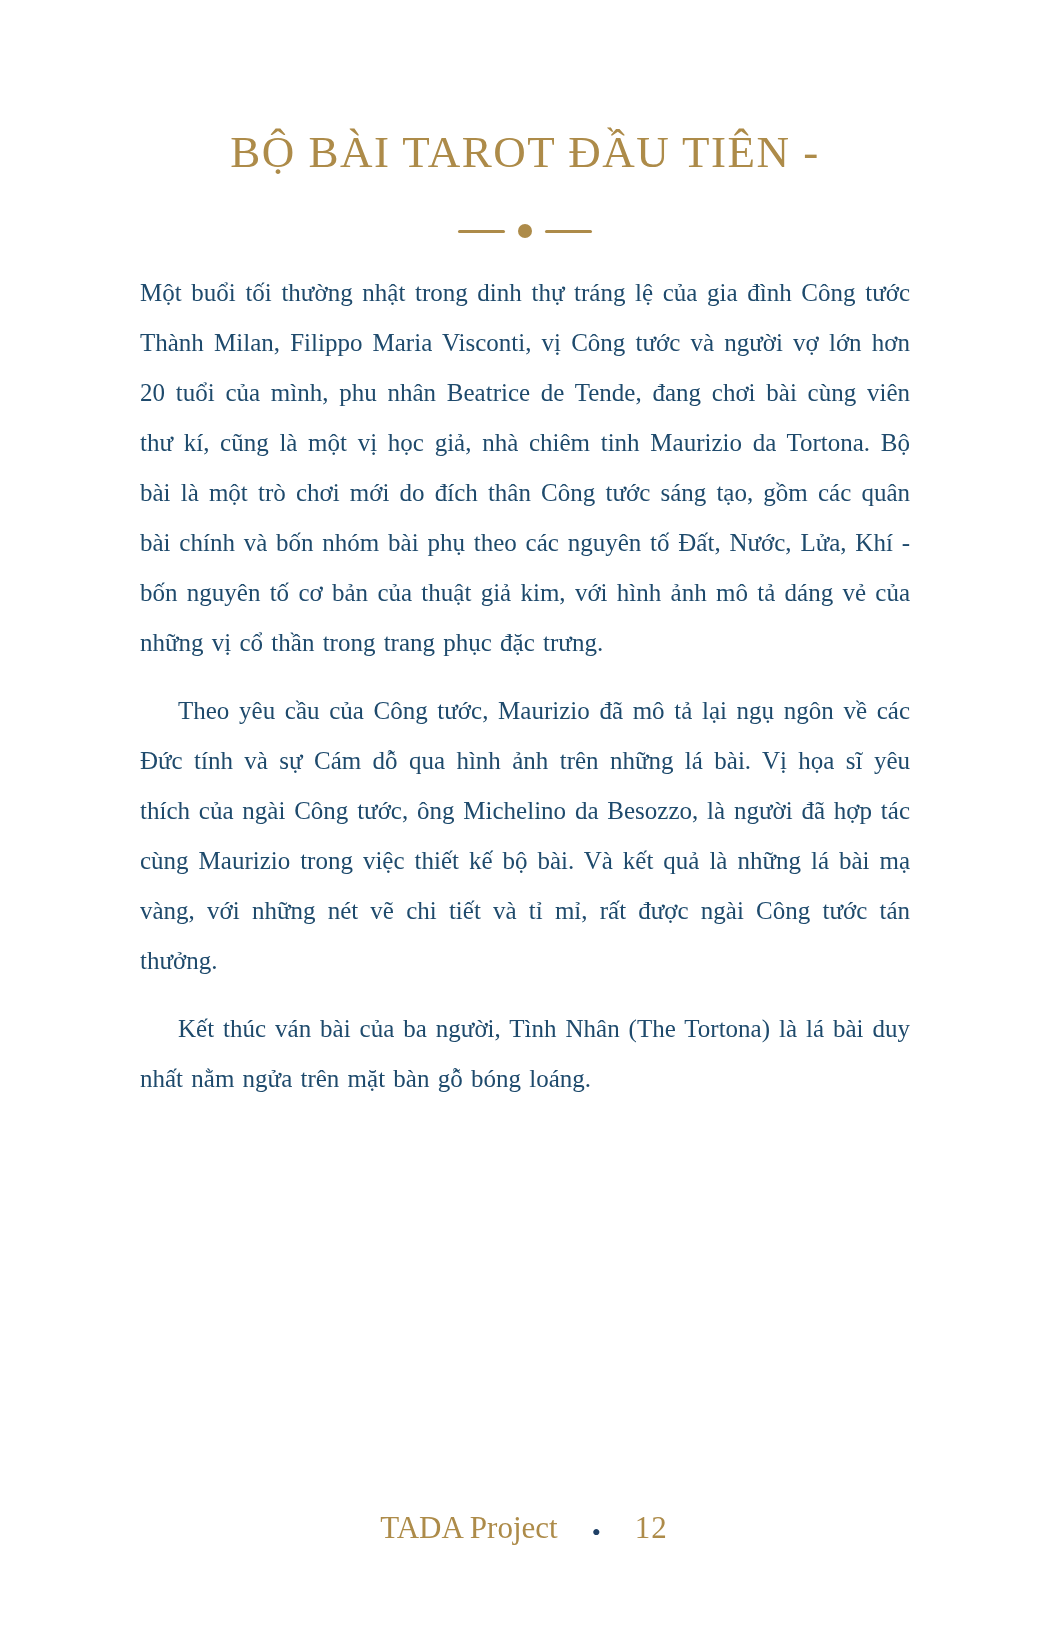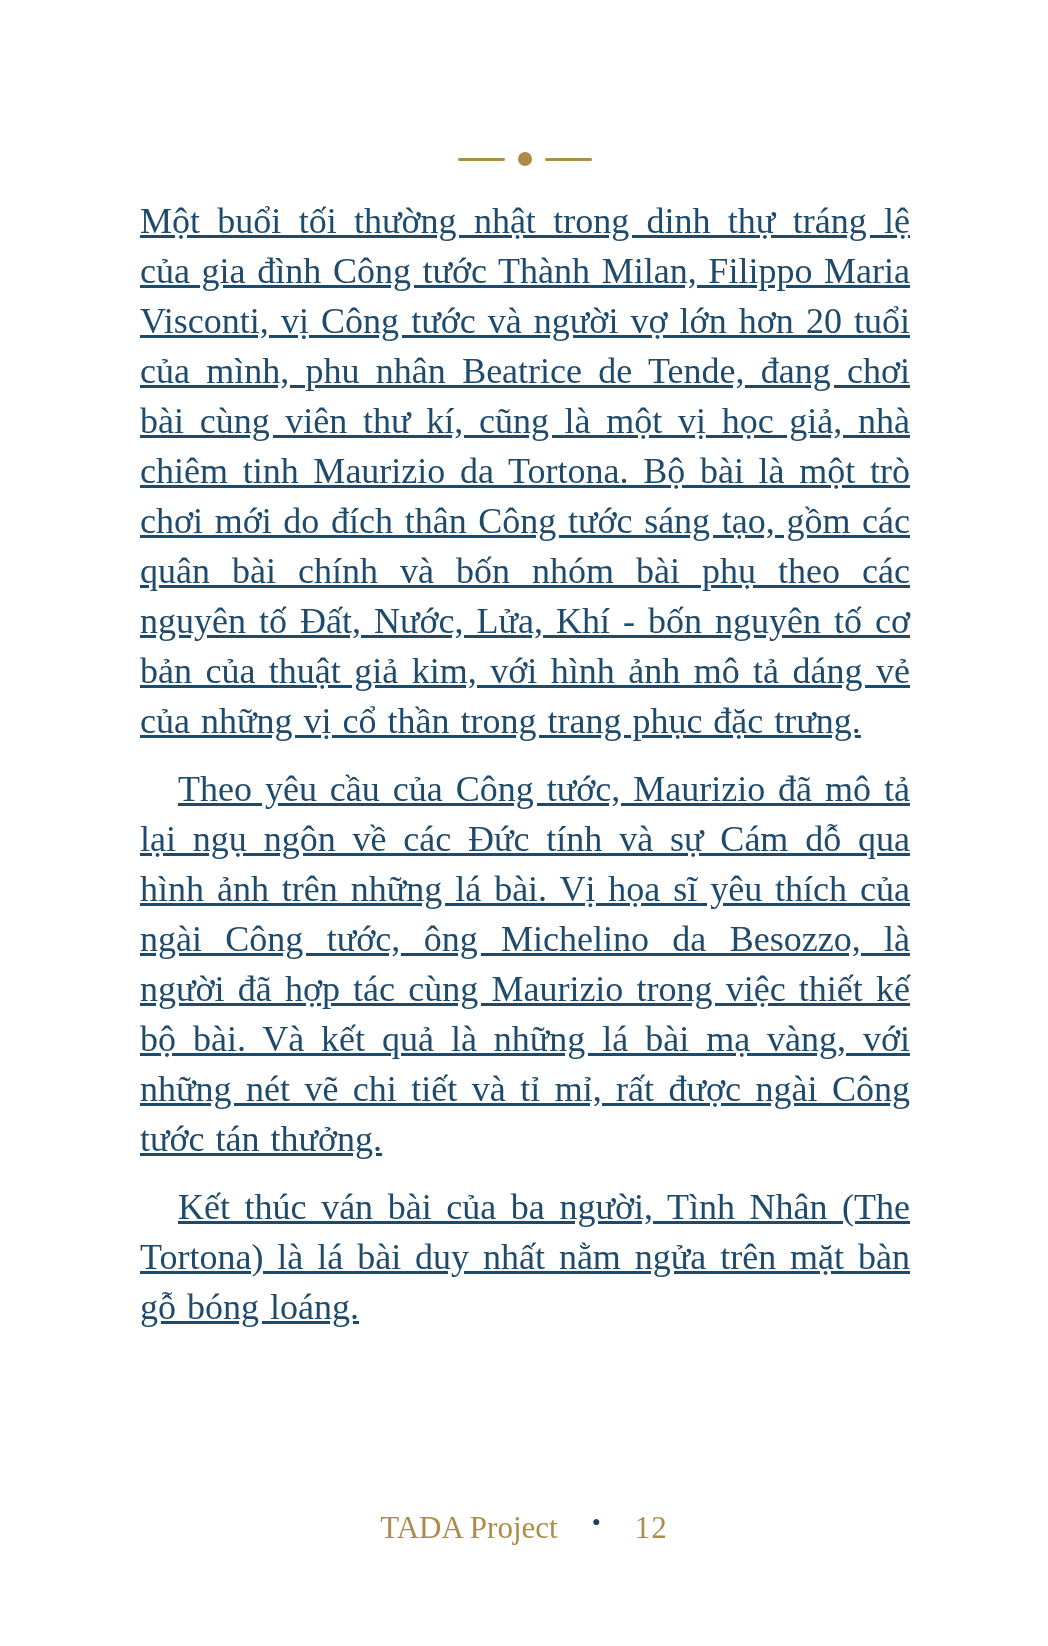--- a/index.html
+++ b/index.html
@@ -49,60 +49,60 @@
     display: inline-block;
     width: 14px;
     height: 14px;
     border-radius: 50%;
     background: var(--color-gold, #AD8B49);
   }
   .body-text {
     margin-top: 30px;
     width: 770px;
     color: var(--color-navy, #1E4A6C);
-    font-size: 36px;
+    font-size: 25px;
     line-height: 50px;
     text-align: justify;
-    text-decoration: underline;
   }
   .para {
     margin: 0 0 18px 0;
     text-indent: 38px;
     word-spacing: 2px;
   }
   .para.first {
     text-indent: 0;
   }
   .page-footer {
     position: absolute;
     left: 0;
     bottom: 100px;
     width: 100%;
     display: flex;
-    align-items: flex-start;
+    align-items: flex-end;
     justify-content: center;
     gap: 34px;
     color: var(--color-gold, #AD8B49);
     font-size: 31px;
   }
   .footer-dot {
     color: var(--color-dot, #1F4066);
     font-size: 26px;
     line-height: 1;
   }
   .footer-page-number {
     letter-spacing: 1px;
   }
 </style>
 </head>
 <body>
 
 <div class="page">
 
   <h1 class="title">
+    <span class="title-line">BỘ BÀI TAROT ĐẦU TIÊN -</span>
   </h1>
 
   <div class="divider">
     <span class="divider-line"></span>
     <span class="divider-dot"></span>
     <span class="divider-line"></span>
   </div>
 
   <div class="body-text">
     <p class="para first">Một buổi tối thường nhật trong dinh thự tráng lệ của gia đình Công tước Thành Milan, Filippo Maria Visconti, vị Công tước và người vợ lớn hơn 20 tuổi của mình, phu nhân Beatrice de Tende, đang chơi bài cùng viên thư kí, cũng là một vị học giả, nhà chiêm tinh Maurizio da Tortona. Bộ bài là một trò chơi mới do đích thân Công tước sáng tạo, gồm các quân bài chính và bốn nhóm bài phụ theo các nguyên tố Đất, Nước, Lửa, Khí - bốn nguyên tố cơ bản của thuật giả kim, với hình ảnh mô tả dáng vẻ của những vị cổ thần trong trang phục đặc trưng.</p>

